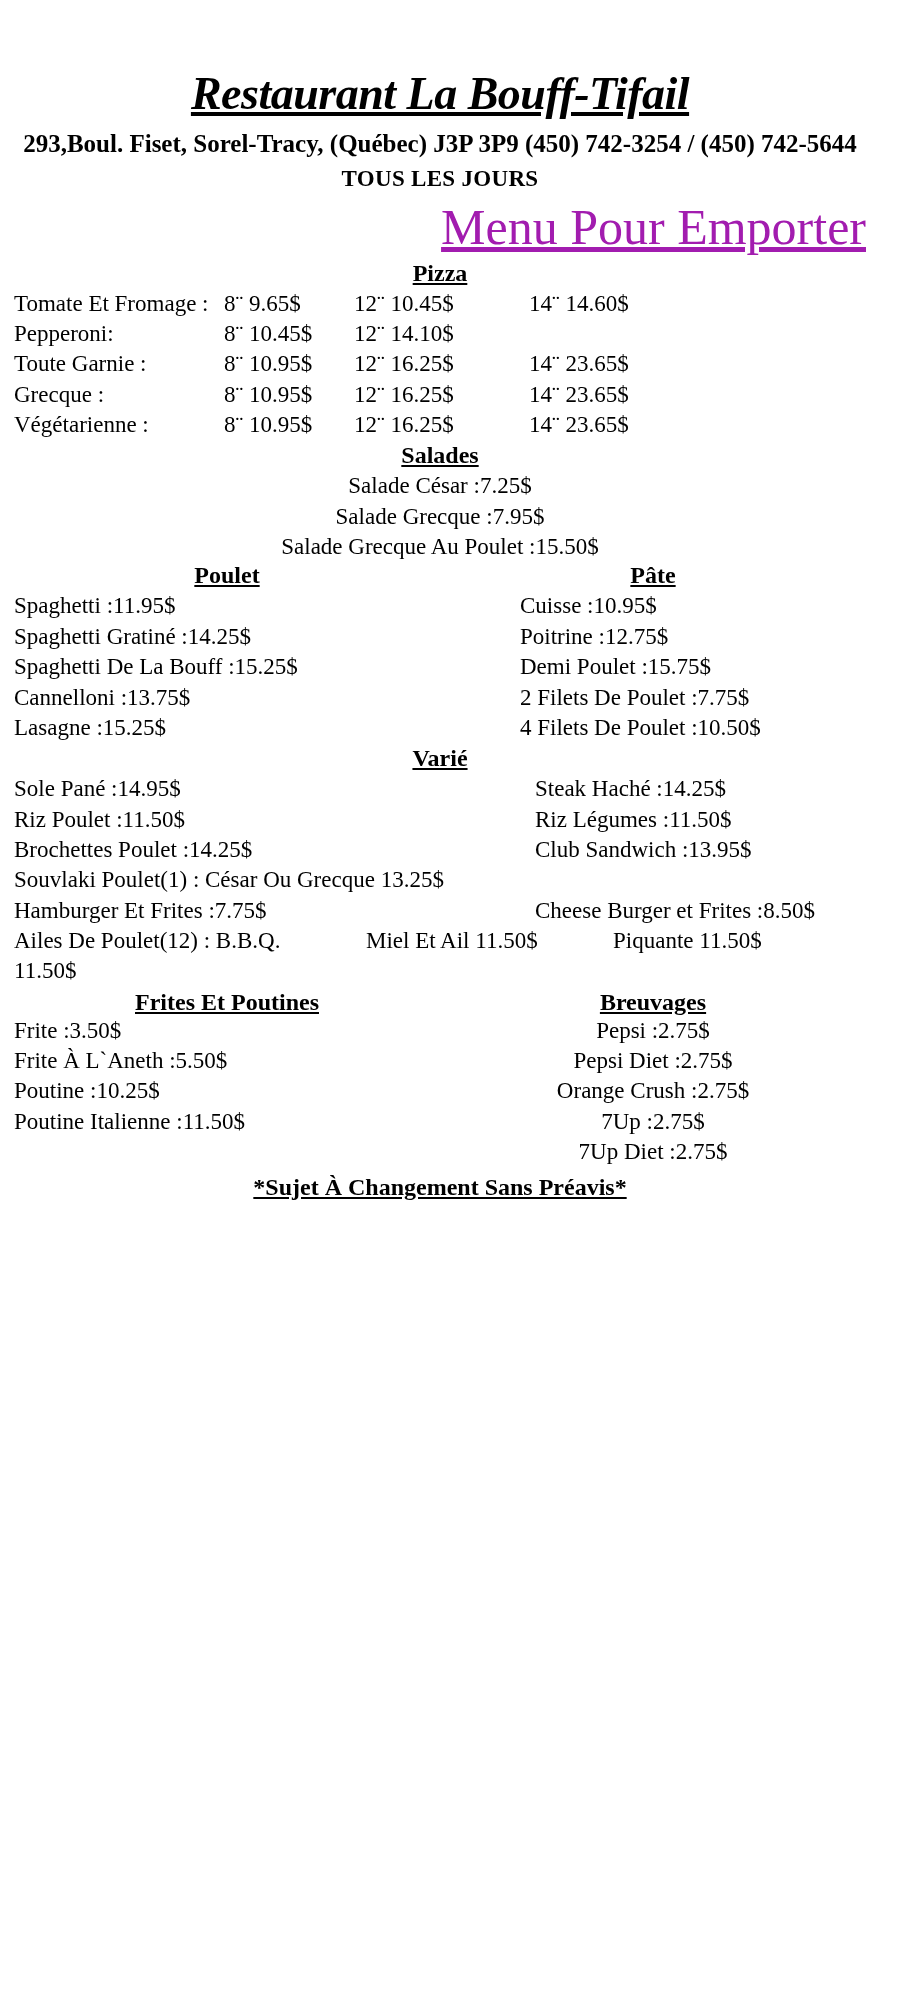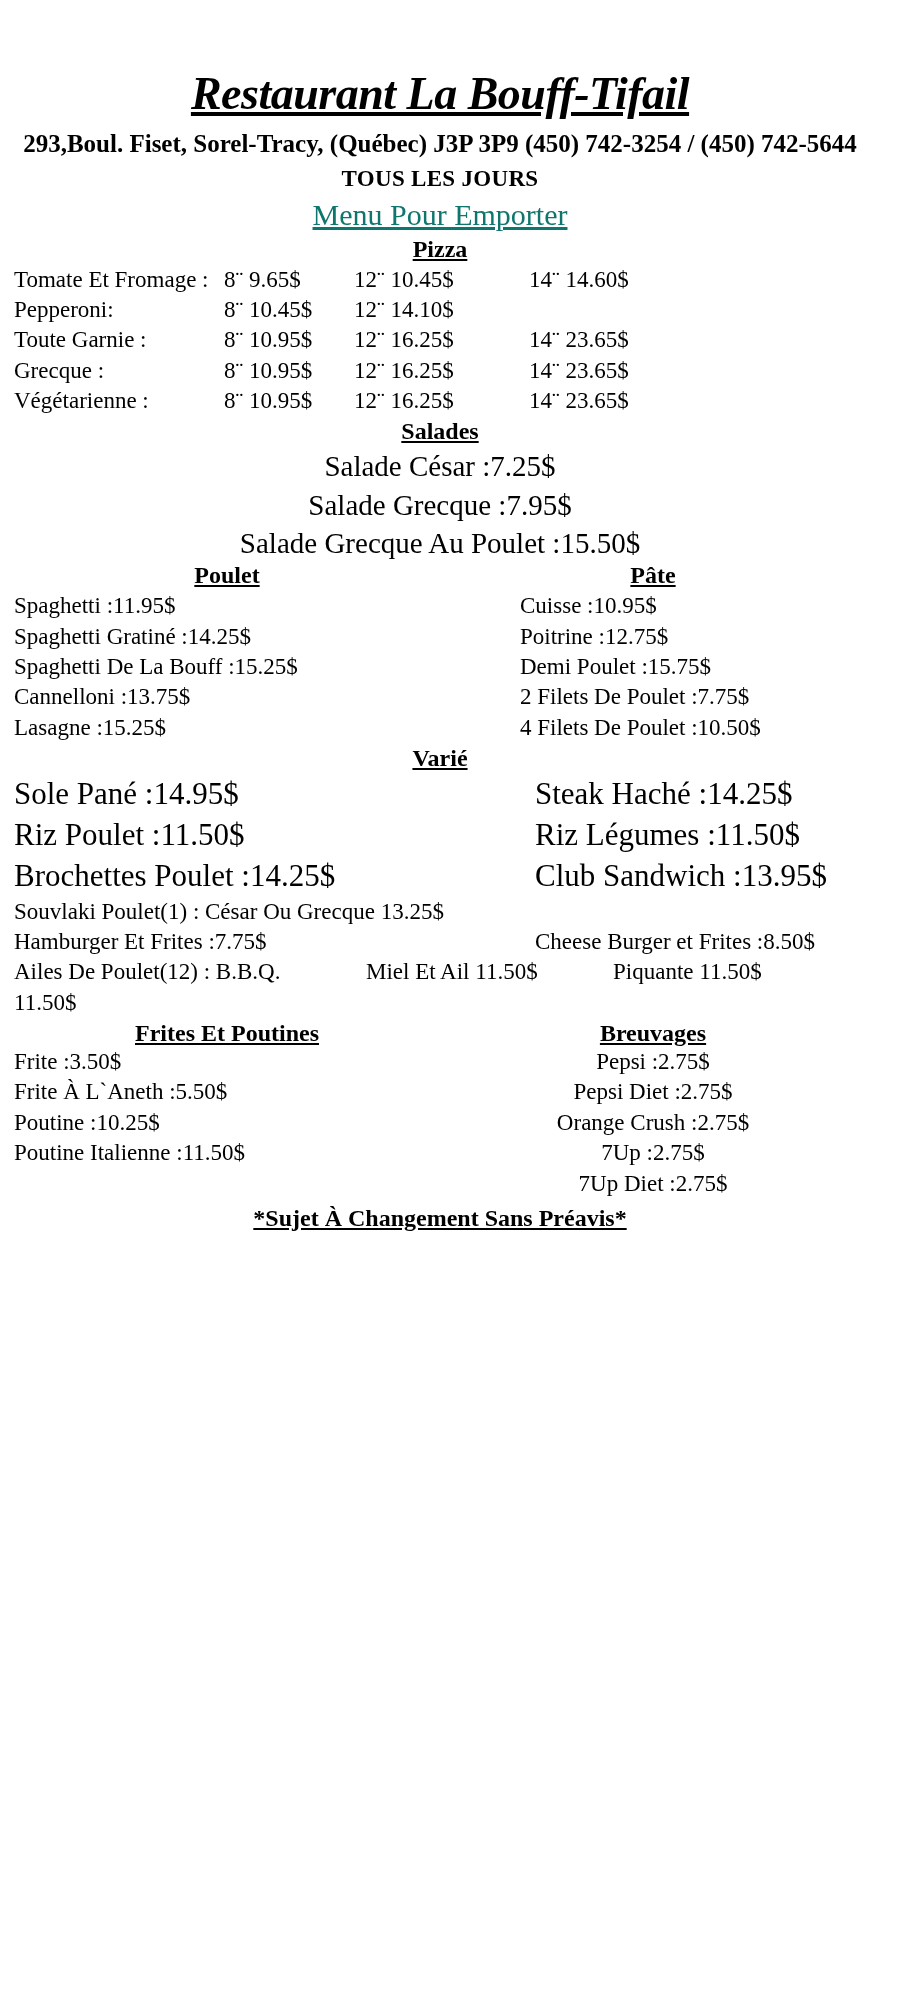--- a/index.html
+++ b/index.html
@@ -36,23 +36,23 @@
     margin: 0;
   }
   .everyday {
     text-align: center;
     font-weight: bold;
     font-size: 23px;
     margin: 6px 0 2px 0;
     letter-spacing: 0.3px;
   }
   .takeout {
-    text-align: center;
-    color: #0f766e;
-    font-size: 30px;
+    text-align: right;
+    color: #a21caf;
+    font-size: 50px;
     text-decoration: underline;
     margin: 6px 0 4px 0;
   }
   .section-head {
     text-align: center;
     font-weight: bold;
     font-size: 24px;
     text-decoration: underline;
     margin: 2px 0 2px 0;
   }
@@ -66,21 +66,21 @@
     display: grid;
     grid-template-columns: 210px 130px 175px 1fr;
     font-size: 23px;
     line-height: 1.32;
   }
   .pizza-row .nm { text-align: left; }
   .pizza-row .p { text-align: left; }
   
   .centered {
     text-align: center;
-    font-size: 29px;
+    font-size: 23px;
     line-height: 1.32;
   }
   
   .two-col {
     display: grid;
     grid-template-columns: 1fr 1fr;
   }
   .two-col .head-cell {
     text-align: center;
     font-weight: bold;
@@ -88,21 +88,21 @@
     text-decoration: underline;
     padding-bottom: 2px;
   }
   .col-left .row { text-align: left; padding-left: 0; }
   .col-right .row { text-align: left; padding-left: 80px; }
 
   
   .varie-row {
     display: grid;
     grid-template-columns: 1fr 1fr;
-    font-size: 31px;
+    font-size: 23px;
     line-height: 1.32;
   }
   .varie-row .c1 { text-align: left; }
   .varie-row .c2 { text-align: left; padding-left: 95px; }
   .full-row {
     font-size: 23px;
     line-height: 1.32;
     text-align: left;
   }
   .ailes-row {

